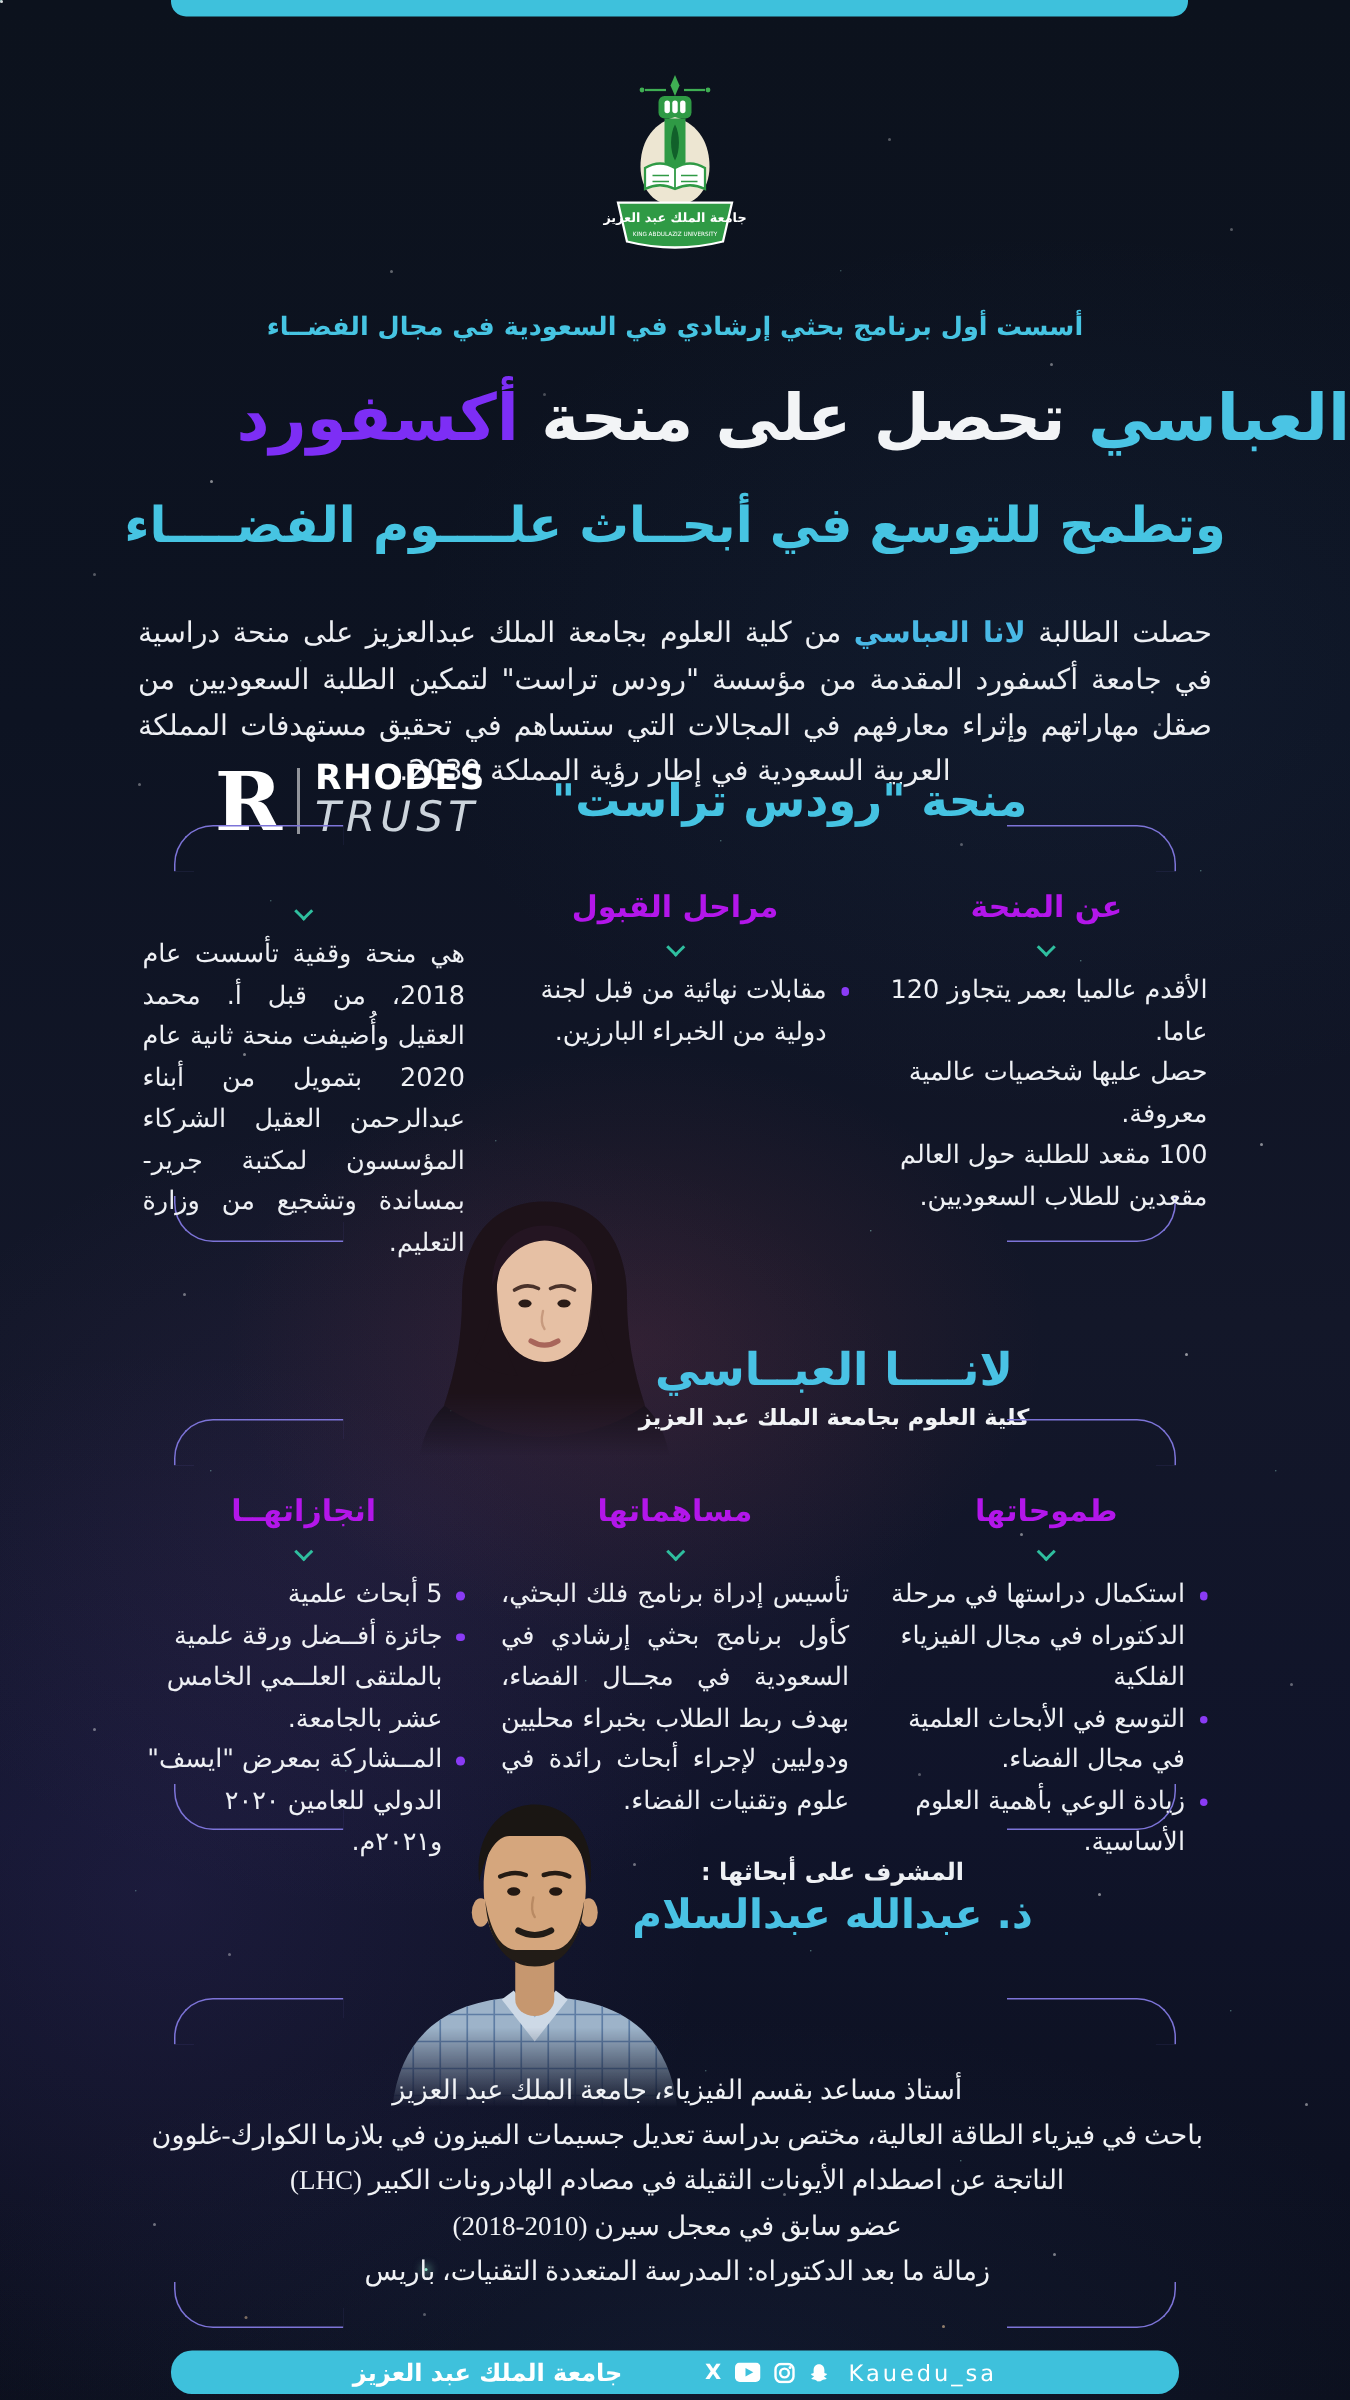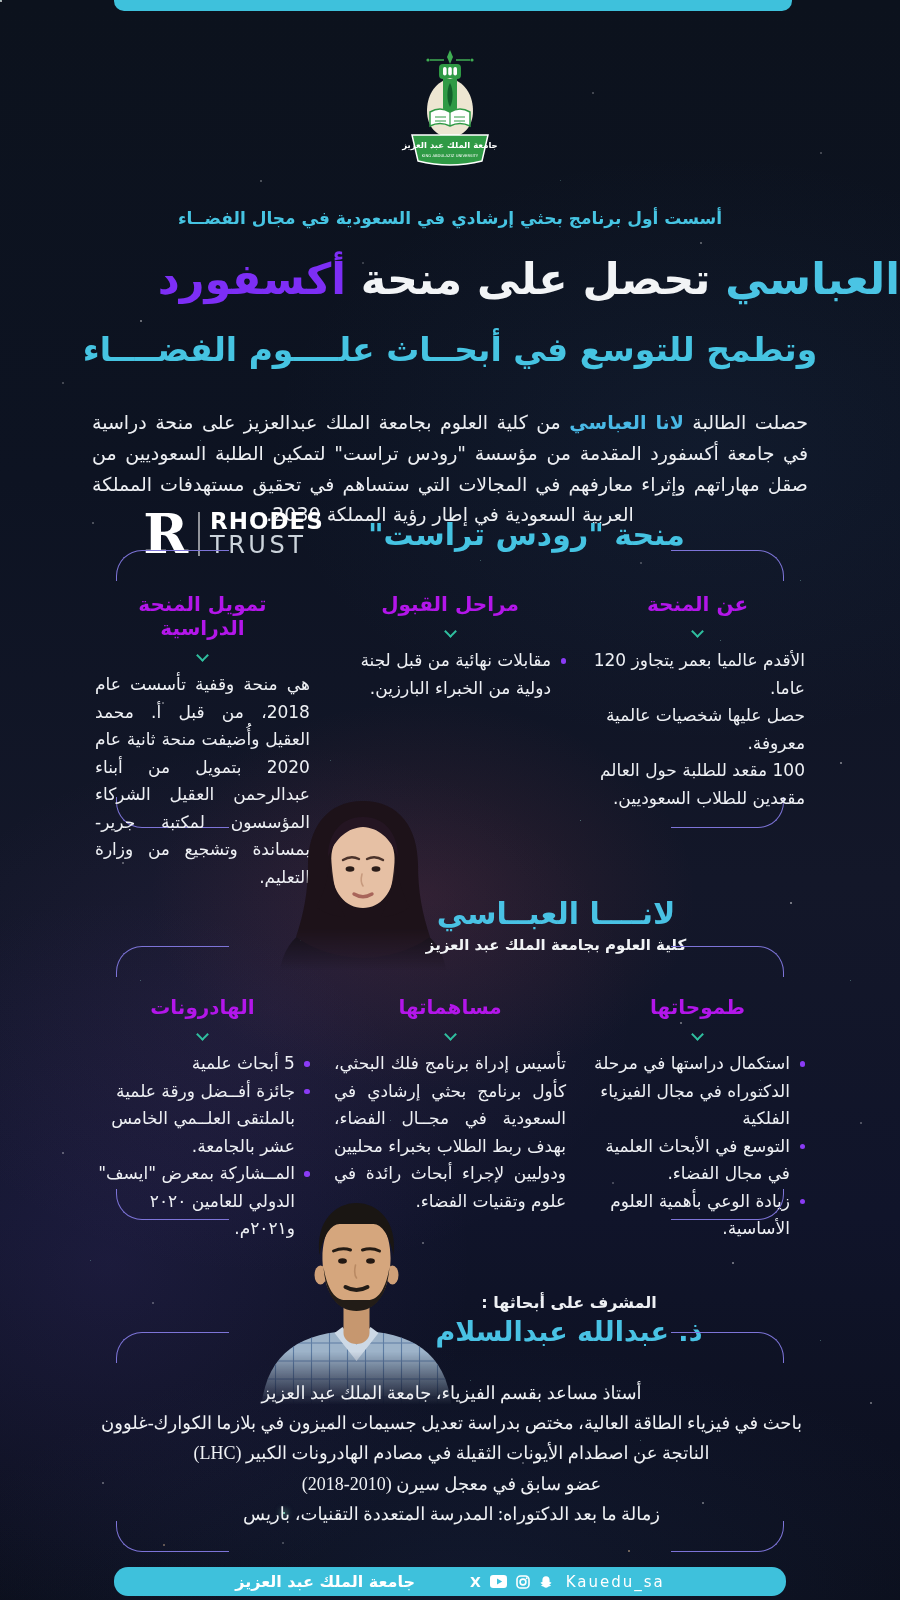--- a/index.html
+++ b/index.html
@@ -53,21 +53,21 @@
     font-size:19px;line-height:1.62;text-align:justify;text-align-last:center;}
   .intro .name{color:#49b9e6;font-weight:bold;}
 
   .rhodes-header{position:absolute;top:508px;left:0;width:100%;display:flex;direction:ltr;
     justify-content:center;align-items:center;gap:44px;transform:translateX(-36px);}
   .rhodes-logo{display:flex;align-items:center;gap:10px;}
   .rhodes-r{color:#fff;font-family:"DejaVu Serif",serif;font-weight:bold;font-size:54px;line-height:52px;}
   .rhodes-sep{width:2px;height:44px;background:rgba(255,255,255,.55);}
   .rhodes-words{display:flex;flex-direction:column;line-height:1.02;}
   .rhodes-word1{color:#fff;font-weight:bold;font-size:23px;letter-spacing:1px;}
-  .rhodes-word2{color:#ccd4dc;font-weight:normal;font-size:24px;letter-spacing:3.5px;}
+  .rhodes-word2{color:#ccd4dc;font-weight:normal;font-size:28px;letter-spacing:3.5px;font-style:italic;}
   .section-title{color:#45c3e2;font-size:30px;font-weight:bold;direction:rtl;}
 
   
   .frame{position:absolute;pointer-events:none;}
   .corner{position:absolute;width:112px;height:30px;border:0 solid #7d74d8;}
   .corner.tl{top:0;left:0;border-top-width:1.5px;border-left-width:1.5px;border-top-left-radius:26px;}
   .corner.tr{top:0;right:0;border-top-width:1.5px;border-right-width:1.5px;border-top-right-radius:26px;}
   .corner.bl{bottom:0;left:0;border-bottom-width:1.5px;border-left-width:1.5px;border-bottom-left-radius:26px;}
   .corner.br{bottom:0;right:0;border-bottom-width:1.5px;border-right-width:1.5px;border-bottom-right-radius:26px;}
 
@@ -84,21 +84,21 @@
 
   .photo{position:absolute;-webkit-mask-image:linear-gradient(180deg,#000 76%,transparent 100%);
     mask-image:linear-gradient(180deg,#000 76%,transparent 100%);}
   .photo-lana{left:255px;top:795px;width:216px;height:175px;}
   .photo-sup{left:248px;top:1183px;width:218px;height:222px;}
 
   .person-head{position:absolute;text-align:center;direction:rtl;}
   .lana-head{left:420px;top:896px;width:272px;}
   .person-name{color:#49c2e4;font-size:30px;font-weight:bold;}
   .person-sub{color:#f2f4f6;font-size:15px;font-weight:bold;margin-top:5px;}
-  .sup-head{left:415px;top:1293px;width:280px;margin-left:14px;}
+  .sup-head{left:415px;top:1238px;width:280px;}
   .sup-label{color:#eef0f4;font-size:16px;font-weight:bold;}
   .sup-name{color:#49c2e4;font-size:27px;font-weight:bold;margin-top:4px;}
 
   .bio{position:absolute;left:95px;top:1378px;width:713px;direction:rtl;text-align:center;
     color:#f0f2f5;font-size:18px;line-height:1.68;font-family:Liberation Serif, serif;}
 
   .footer-bar{position:absolute;left:114px;top:1567px;width:672px;height:29px;background:#3ec1dc;
     border-radius:14px;display:flex;align-items:center;justify-content:center;direction:ltr;gap:13px;}
   .footer-uni{color:#fff;font-size:16px;font-weight:bold;direction:rtl;margin-right:42px;}
   .soc{display:flex;align-items:center;gap:9px;}
@@ -174,21 +174,20 @@
         </ul>
     </div>
     <div class="col with-bullets">
       <div class="col-title">مراحل القبول</div>
       <div class="chev-wrap"><i class="chev"></i></div>
       <ul>
           <li>مقابلات نهائية من قبل لجنة دولية من الخبراء البارزين.</li>
         </ul>
     </div>
     <div class="col justified">
-      <div class="col-title">تمويل المنحة الدراسية</div>
       <div class="chev-wrap"><i class="chev"></i></div>
       <ul>
           <li>هي منحة وقفية تأسست عام 2018، من قبل أ. محمد العقيل وأُضيفت منحة ثانية عام 2020 بتمويل من أبناء عبدالرحمن العقيل الشركاء المؤسسون لمكتبة جرير- بمساندة وتشجيع من وزارة التعليم.</li>
         </ul>
     </div>
   </div>
 
   <div class="photo photo-lana">
     <svg viewBox="0 0 210 175" width="216" height="175">
       <path d="M22,175 C28,138 58,122 105,122 C152,122 182,138 188,175 Z" fill="#140f16"></path>
@@ -229,21 +228,21 @@
         </ul>
     </div>
     <div class="col justified">
       <div class="col-title">مساهماتها</div>
       <div class="chev-wrap"><i class="chev"></i></div>
       <ul>
           <li>تأسيس إدراة برنامج فلك البحثي، كأول برنامج بحثي إرشادي في السعودية في مجــال الفضاء، بهدف ربط الطلاب بخبراء محليين ودوليين لإجراء أبحاث رائدة في علوم وتقنيات الفضاء.</li>
         </ul>
     </div>
     <div class="col with-bullets">
-      <div class="col-title">الهادرونات</div>
+      <div class="col-title">انجازاتهــا</div>
       <div class="chev-wrap"><i class="chev"></i></div>
       <ul>
           <li>5 أبحاث علمية</li>
           <li>جائزة أفــضل ورقة علمية بالملتقى العلــمي الخامس عشر بالجامعة.</li>
           <li>المــشاركة بمعرض "ايسف" الدولي للعامين ٢٠٢٠ و٢٠٢١م.</li>
         </ul>
     </div>
   </div>
 
   <div class="photo photo-sup">

